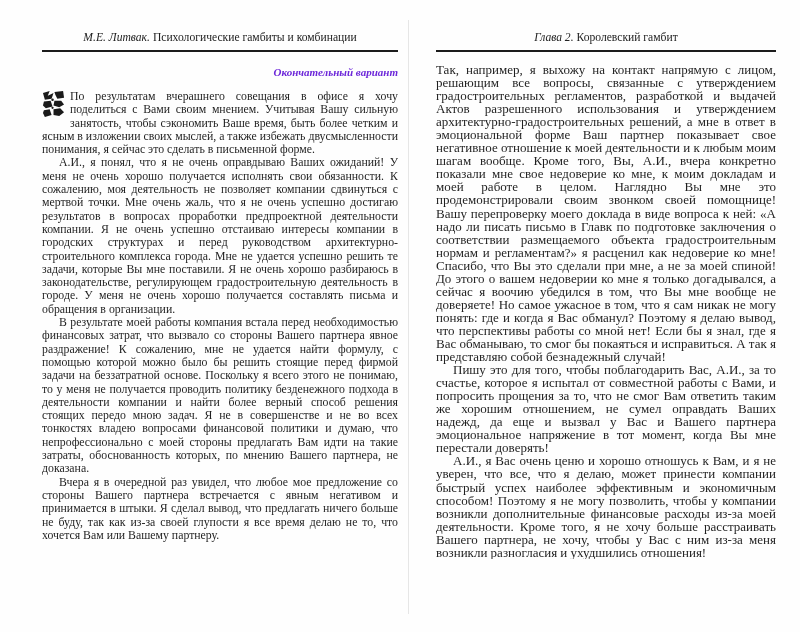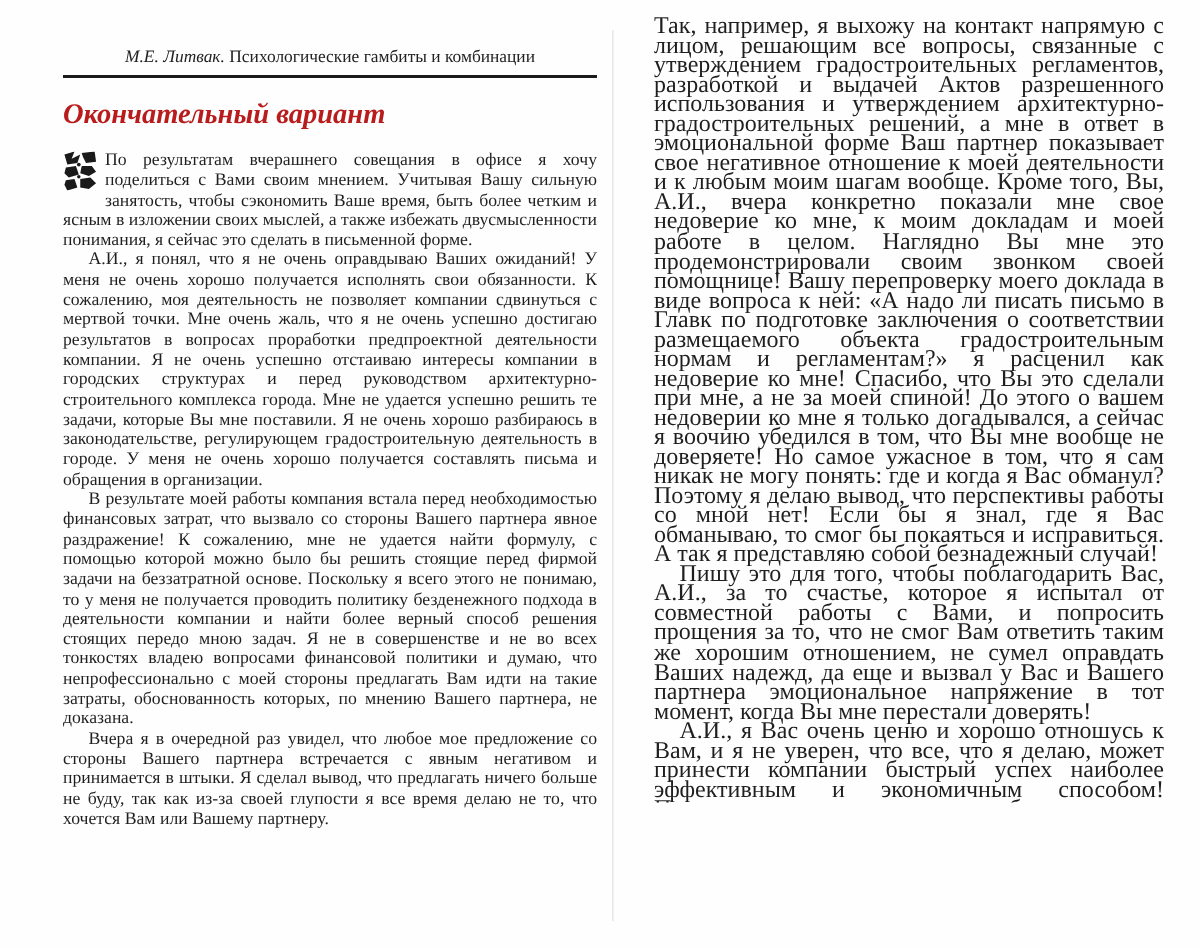--- a/index.html
+++ b/index.html
@@ -25,33 +25,33 @@
     line-height: 14px;
     color: #222;
     padding-bottom: 5px;
     border-bottom: 2px solid #1c1c1c;
   }
   .running-header .hdr-italic { font-style: italic; }
   .running-header .hdr-regular { margin-left: 3px; }
 
   .section-heading {
     margin-top: 14px;
-    text-align: left;
+    text-align: right;
     font-style: italic;
     font-weight: bold;
-    font-size: 19px;
-    color: #b91c1c;
+    font-size: 11px;
+    color: #6d28d9;
   }
 
   .body-text {
     text-align: justify;
     overflow: hidden;
   }
   .page-left  .body-text { margin-top: 12px; font-size: 11.8px; line-height: 13.3px; max-height: 494px; }
-  .page-right .body-text { margin-top: 11px; font-size: 16px; line-height: 13.05px; max-height: 524px; }
+  .page-right .body-text { margin-top: 11px; font-size: 13px; line-height: 13.05px; max-height: 524px; }
 
   .body-text p { text-indent: 17px; text-align: justify; hyphens: auto; }
   .body-text p.no-indent { text-indent: 0; }
 
   .ornament {
     float: left;
     width: 23px; height: 26px;
     margin: 1px 5px 0 0;
   }
   .ornament svg { display: block; width: 100%; height: 100%; }
@@ -103,20 +103,23 @@
       <span>По результатам вчерашнего совещания в офисе я хочу поделиться с Вами своим мнением. Учитывая Вашу сильную занятость, чтобы сэкономить Ваше время, быть более четким и ясным в изложении своих мыслей, а также избежать двусмысленности понимания, я сейчас это сделать в письменной форме.</span>
     </p>
     <p>А.И., я понял, что я не очень оправдываю Ваших ожиданий! У меня не очень хорошо получается исполнять свои обязанности. К сожалению, моя деятельность не позволяет компании сдвинуться с мертвой точки. Мне очень жаль, что я не очень успешно достигаю результатов в вопросах проработки предпроектной деятельности компании. Я не очень успешно отстаиваю интересы компании в городских структурах и перед руководством архитектурно-строительного комплекса города. Мне не удается успешно решить те задачи, которые Вы мне поставили. Я не очень хорошо разбираюсь в законодательстве, регулирующем градостроительную деятельность в городе. У меня не очень хорошо получается составлять письма и обращения в организации.</p>
     <p>В результате моей работы компания встала перед необходимостью финансовых затрат, что вызвало со стороны Вашего партнера явное раздражение! К сожалению, мне не удается найти формулу, с помощью которой можно было бы решить стоящие перед фирмой задачи на беззатратной основе. Поскольку я всего этого не понимаю, то у меня не получается проводить политику безденежного подхода в деятельности компании и найти более верный способ решения стоящих передо мною задач. Я не в совершенстве и не во всех тонкостях владею вопросами финансовой политики и думаю, что непрофессионально с моей стороны предлагать Вам идти на такие затраты, обоснованность которых, по мнению Вашего партнера, не доказана.</p>
     <p>Вчера я в очередной раз увидел, что любое мое предложение со стороны Вашего партнера встречается с явным негативом и принимается в штыки. Я сделал вывод, что предлагать ничего больше не буду, так как из-за своей глупости я все время делаю не то, что хочется Вам или Вашему партнеру.</p>
   </div>
 
 </div>
 
 <div class="page page-right">
+  <div class="running-header">
+    <span class="hdr-italic">Глава 2.</span><span class="hdr-regular">Королевский гамбит</span>
+  </div>
 
   <div class="body-text">
     <p class="no-indent">Так, например, я выхожу на контакт напрямую с лицом, решающим все вопросы, связанные с утверждением градостроительных регламентов, разработкой и выдачей Актов разрешенного использования и утверждением архитектурно-градостроительных решений, а мне в ответ в эмоциональной форме Ваш партнер показывает свое негативное отношение к моей деятельности и к любым моим шагам вообще. Кроме того, Вы, А.И., вчера конкретно показали мне свое недоверие ко мне, к моим докладам и моей работе в целом. Наглядно Вы мне это продемонстрировали своим звонком своей помощнице! Вашу перепроверку моего доклада в виде вопроса к ней: «А надо ли писать письмо в Главк по подготовке заключения о соответствии размещаемого объекта градостроительным нормам и регламентам?» я расценил как недоверие ко мне! Спасибо, что Вы это сделали при мне, а не за моей спиной! До этого о вашем недоверии ко мне я только догадывался, а сейчас я воочию убедился в том, что Вы мне вообще не доверяете! Но самое ужасное в том, что я сам никак не могу понять: где и когда я Вас обманул? Поэтому я делаю вывод, что перспективы работы со мной нет! Если бы я знал, где я Вас обманываю, то смог бы покаяться и исправиться. А так я представляю собой безнадежный случай!</p>
     <p>Пишу это для того, чтобы поблагодарить Вас, А.И., за то счастье, которое я испытал от совместной работы с Вами, и попросить прощения за то, что не смог Вам ответить таким же хорошим отношением, не сумел оправдать Ваших надежд, да еще и вызвал у Вас и Вашего партнера эмоциональное напряжение в тот момент, когда Вы мне перестали доверять!</p>
     <p>А.И., я Вас очень ценю и хорошо отношусь к Вам, и я не уверен, что все, что я делаю, может принести компании быстрый успех наиболее эффективным и экономичным способом! Поэтому я не могу позволить, чтобы у компании возникли дополнительные финансовые расходы из-за моей деятельности. Кроме того, я не хочу больше расстраивать Вашего партнера, не хочу, чтобы у Вас с ним из-за меня возникли разногласия и ухудшились отношения!</p>
   </div>
 
 </div>
 
 </body></html>

